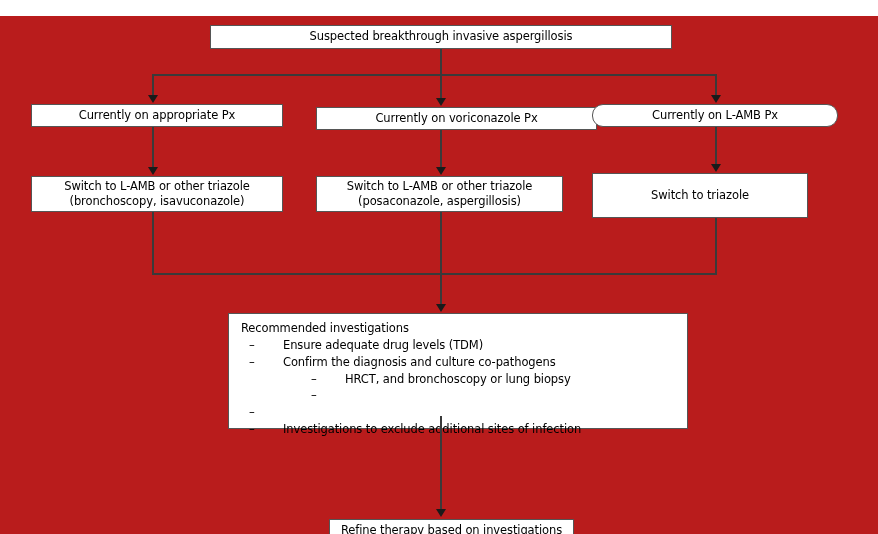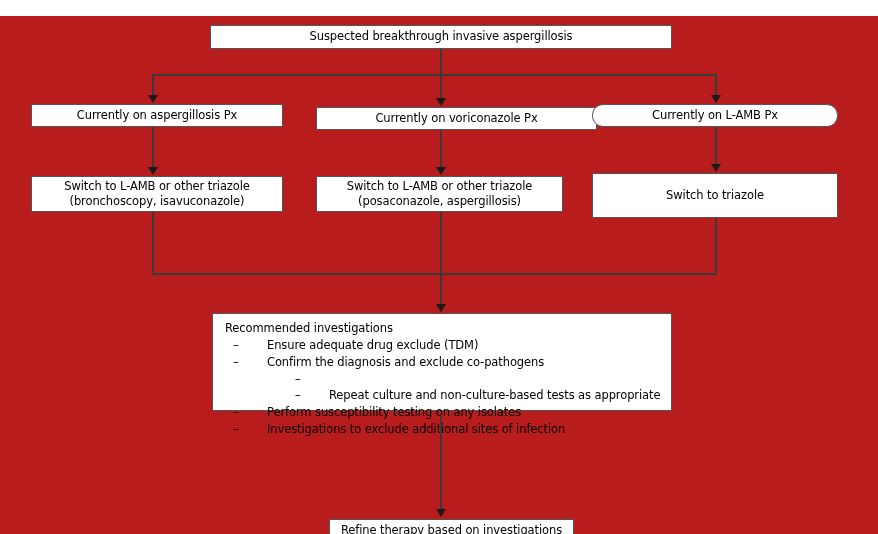--- a/index.html
+++ b/index.html
@@ -33,22 +33,22 @@
   }
   .node .ln { display: block; white-space: nowrap; }
 
   
   #node-top      { left: 210px; top: 9px;   width: 462px; height: 24px; }
   #node-posa     { left: 31px;  top: 88px;  width: 252px; height: 23px; }
   #node-vori     { left: 316px; top: 91px;  width: 281px; height: 23px; }
   #node-lamb     { left: 592px; top: 88px;  width: 246px; height: 23px; border-radius: 11px; }
   #node-sw-posa  { left: 31px;  top: 160px; width: 252px; height: 36px; }
   #node-sw-vori  { left: 316px; top: 160px; width: 247px; height: 36px; }
-  #node-sw-lamb  { left: 592px; top: 157px; width: 246px; height: 45px; }
-  #node-invest   { left: 212px; top: 297px; width: 460px; height: 98px; }
+  #node-sw-lamb  { left: 592px; top: 157px; width: 216px; height: 45px; }
+  #node-invest   { left: 228px; top: 297px; width: 460px; height: 116px; }
   #node-refine   { left: 329px; top: 503px; width: 245px; height: 24px; }
 
   
   #node-invest {
     align-items: flex-start;
     justify-content: flex-start;
     text-align: left;
     padding: 7px 0 0 12px;
   }
   .inv-title {
@@ -88,21 +88,21 @@
 </head>
 <body>
 
 <div id="canvas">
 
   <div class="node" id="node-top">
     <span class="ln">Suspected breakthrough invasive aspergillosis</span>
   </div>
 
   <div class="node" id="node-posa">
-    <span class="ln">Currently on aspergillosis Px</span>
+    <span class="ln">Currently on appropriate Px</span>
   </div>
 
   <div class="node" id="node-vori">
     <span class="ln">Currently on voriconazole Px</span>
   </div>
 
   <div class="node" id="node-lamb">
     <span class="ln">Currently on L-AMB Px</span>
   </div>
 
@@ -118,36 +118,35 @@
 
   <div class="node" id="node-sw-lamb">
     <span class="ln">Switch to triazole</span>
   </div>
 
   <div class="node" id="node-invest">
     <div class="inv-title">Recommended investigations</div>
     <div id="invest-list">
         <div class="inv-item lvl1">
           <span class="dash">–</span>
-          <span>Ensure adequate drug exclude (TDM)</span>
+          <span>Ensure adequate drug levels (TDM)</span>
         </div>
         <div class="inv-item lvl1">
           <span class="dash">–</span>
-          <span>Confirm the diagnosis and exclude co-pathogens</span>
+          <span>Confirm the diagnosis and culture co-pathogens</span>
+        </div>
+        <div class="inv-item lvl2">
+          <span class="dash">–</span>
+          <span>HRCT, and bronchoscopy or lung biopsy</span>
         </div>
         <div class="inv-item lvl2">
           <span class="dash">–</span>
         </div>
-        <div class="inv-item lvl2">
-          <span class="dash">–</span>
-          <span>Repeat culture and non-culture-based tests as appropriate</span>
-        </div>
         <div class="inv-item lvl1">
           <span class="dash">–</span>
-          <span>Perform susceptibility testing on any isolates</span>
         </div>
         <div class="inv-item lvl1">
           <span class="dash">–</span>
           <span>Investigations to exclude additional sites of infection</span>
         </div>
       </div>
   </div>
 
   <div class="node" id="node-refine">
     <span class="ln">Refine therapy based on investigations</span>

